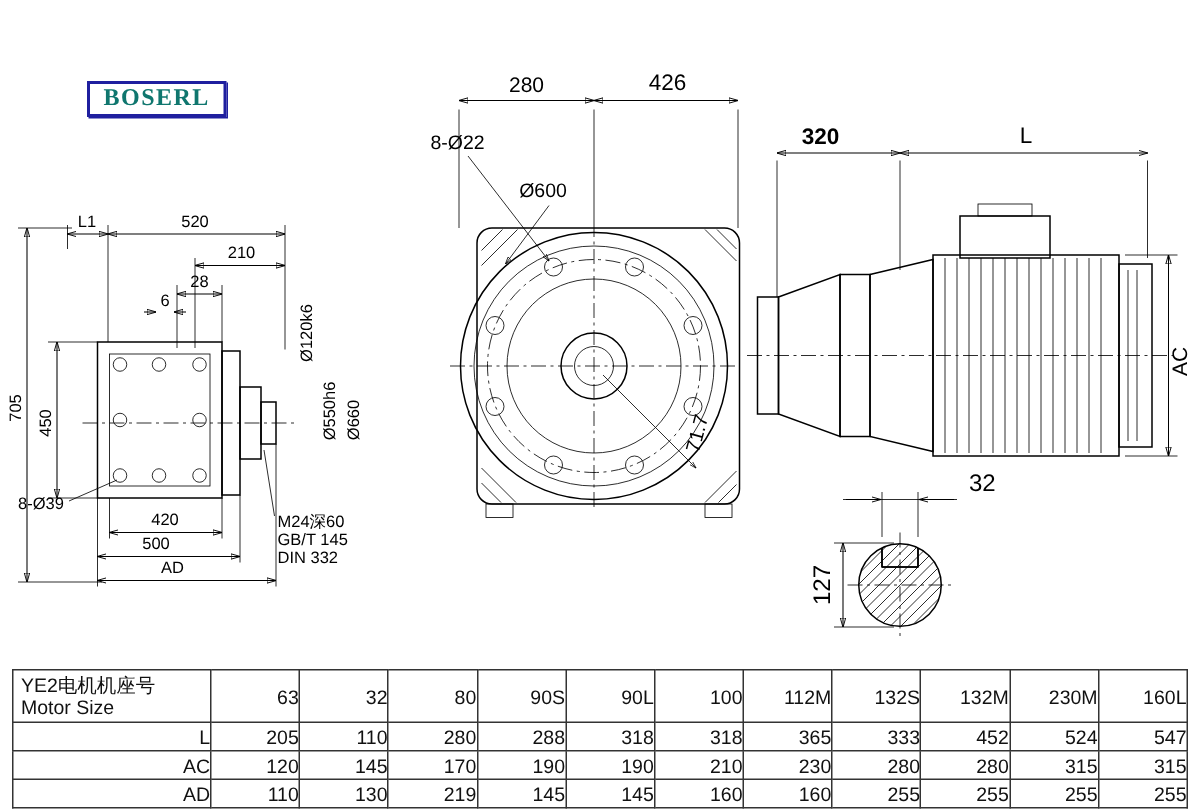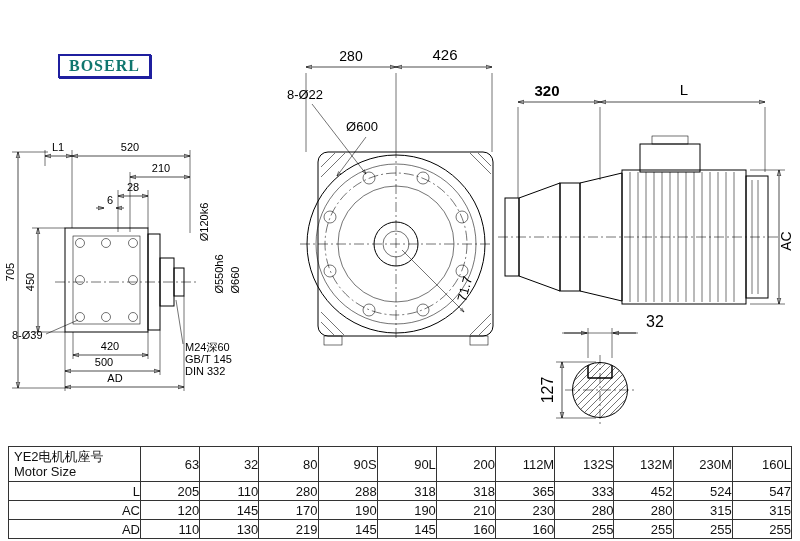--- a/index.html
+++ b/index.html
@@ -260,21 +260,21 @@
         <tr class="hdr">
       <th class="first">
         <div>YE2电机机座号</div>
         <div>Motor Size</div>
       </th>
       <th>63</th>
       <th>32</th>
       <th>80</th>
       <th>90S</th>
       <th>90L</th>
-      <th>200</th>
+      <th>100</th>
       <th>112M</th>
       <th>132S</th>
       <th>132M</th>
       <th>230M</th>
       <th>160L</th>
     </tr>
     <tr>
       <td>L</td>
       <td>205</td>
       <td>110</td>

